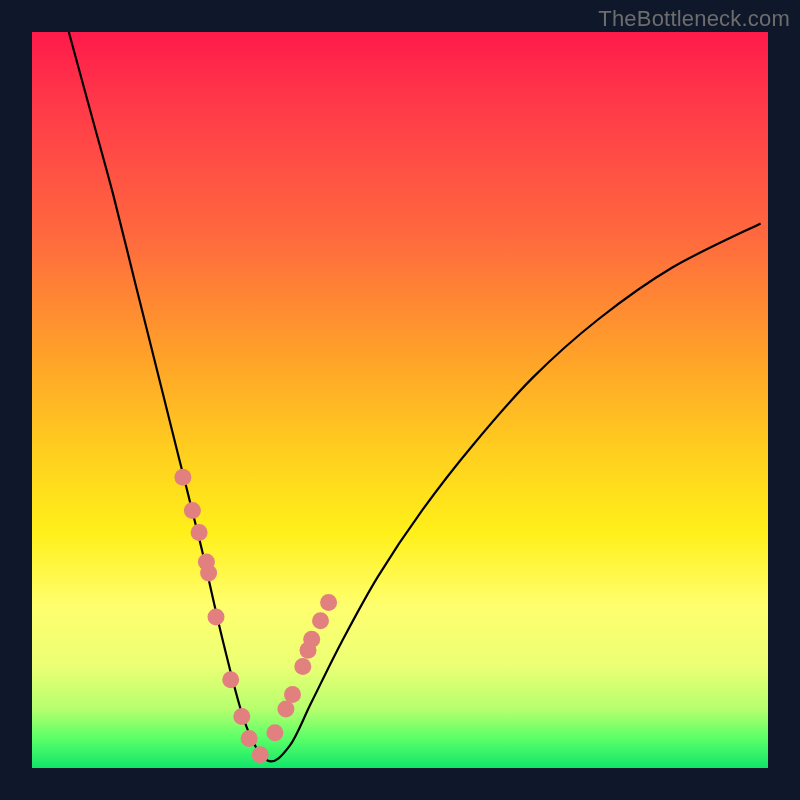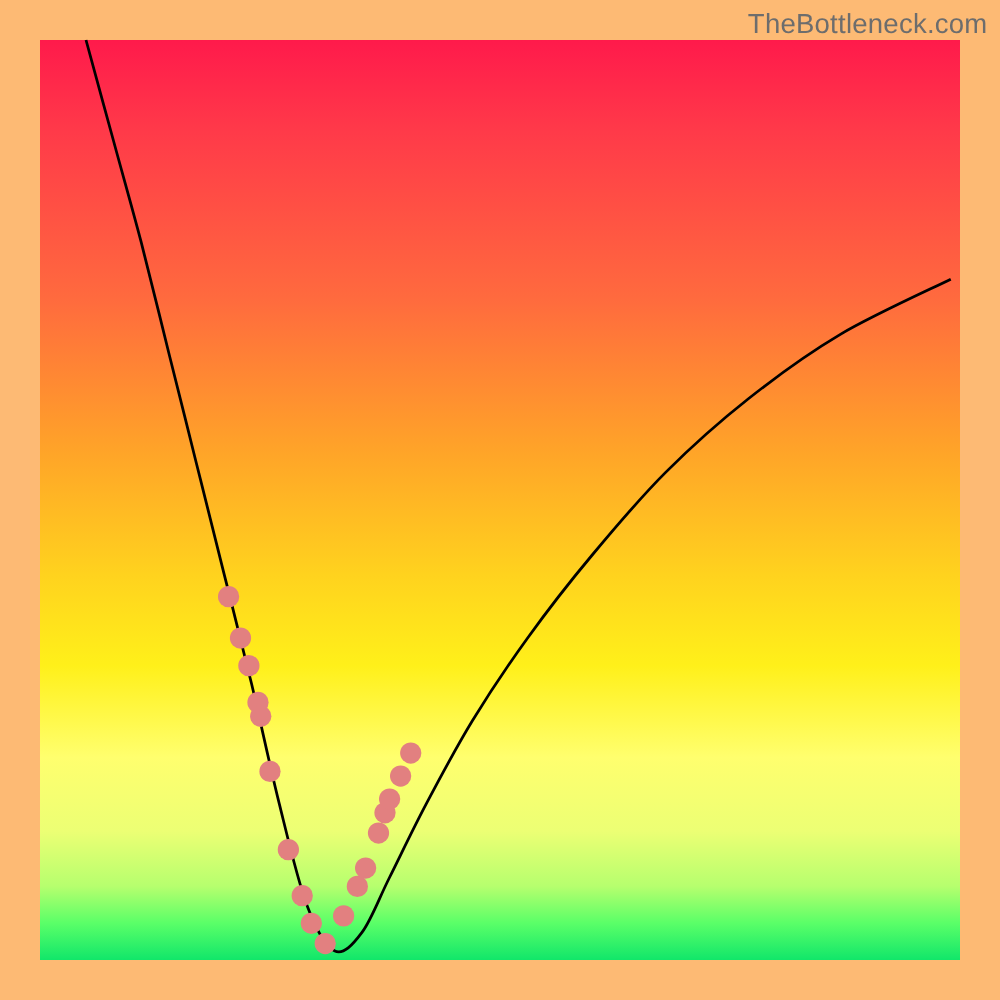--- a/index.html
+++ b/index.html
@@ -10,21 +10,21 @@
     overflow: hidden;
     background: #000;
     font-family: Arial, Helvetica, sans-serif;
   }
   .frame {
     position: absolute;
     left: 0;
     top: 0;
     width: 800px;
     height: 800px;
-    background: #fdba74;
+    background: #0f172a;
   }
   .plot {
     position: absolute;
     left: 32px;
     top: 32px;
     width: 736px;
     height: 736px;
     
     background: linear-gradient(
       to bottom,

